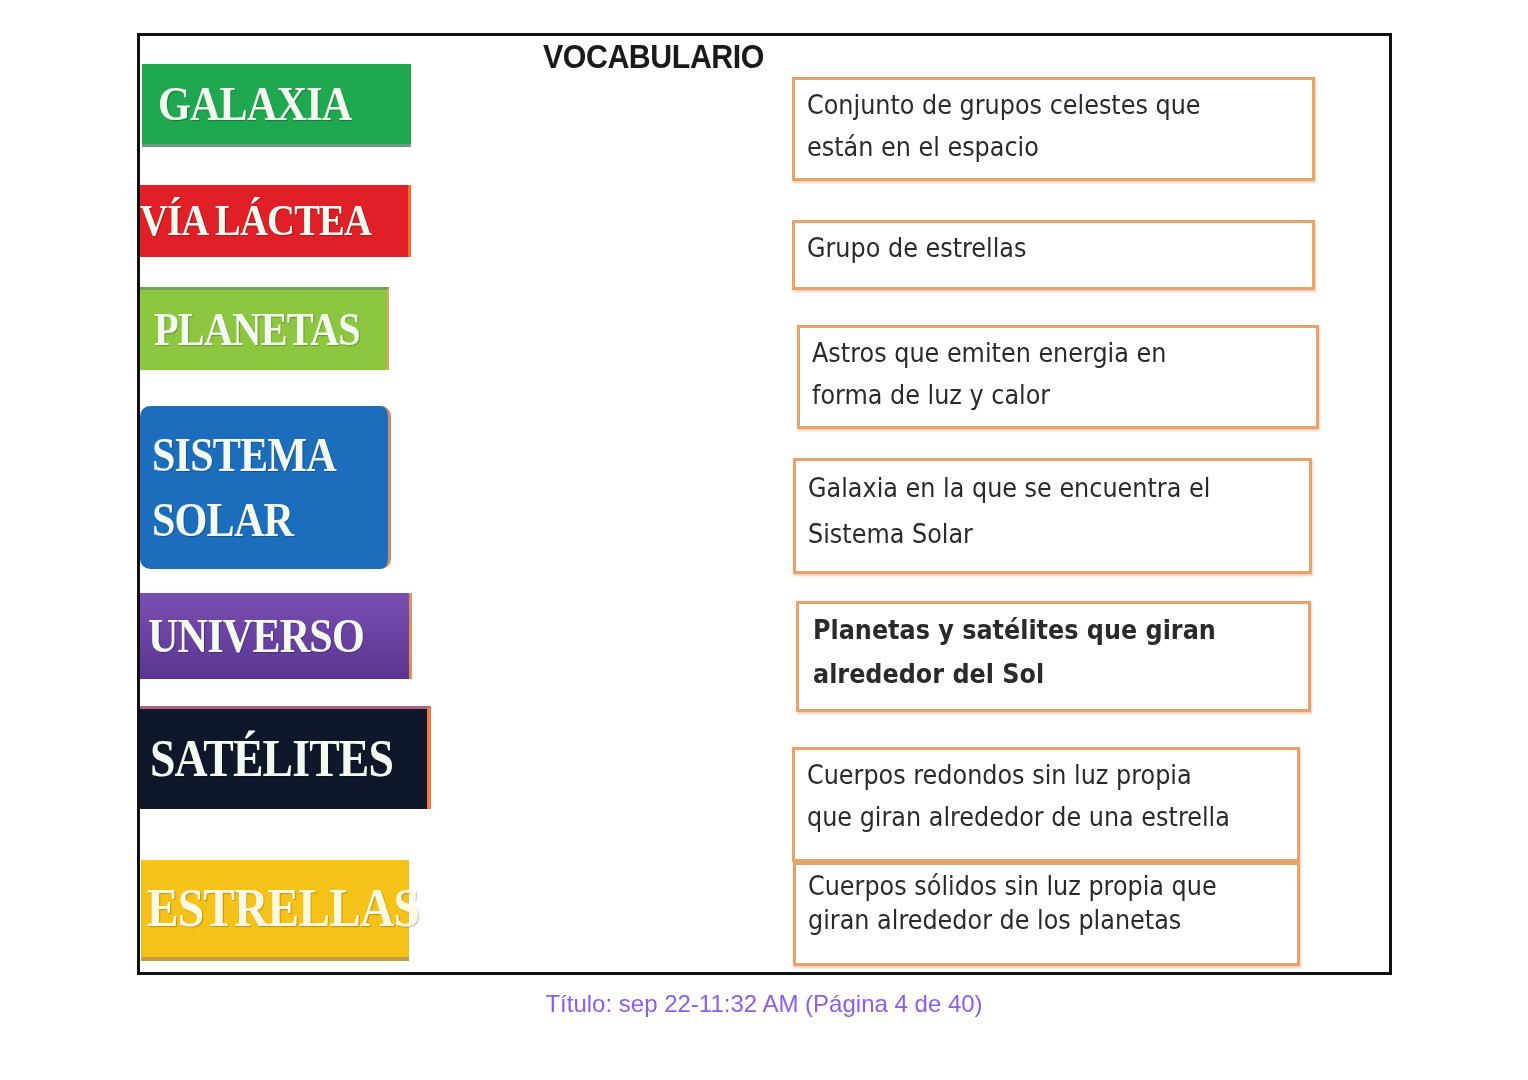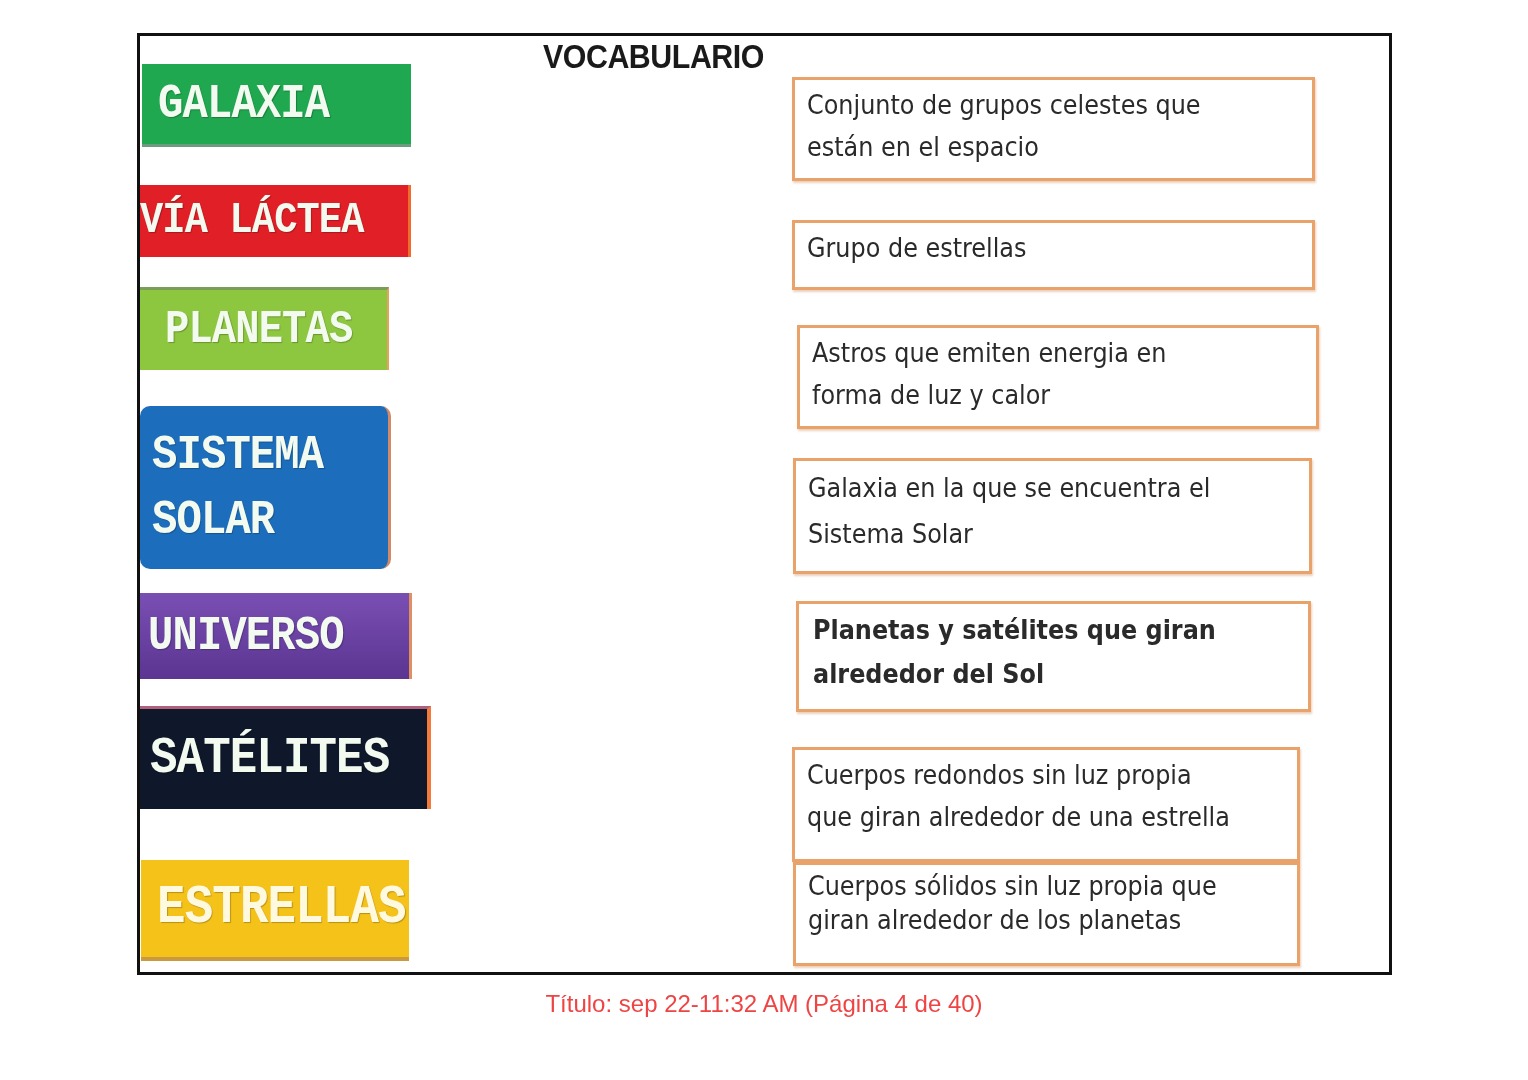--- a/index.html
+++ b/index.html
@@ -6,63 +6,63 @@
     body { width: 1528px; height: 1080px; position: relative; overflow: hidden; font-family: "Liberation Sans", sans-serif; }
     .frame {
       position: absolute; left: 137px; top: 33px; width: 1249px; height: 936px;
       border: 3px solid #111; background: #fff; box-sizing: content-box;
     }
     .title {
       position: absolute; left: 543px; top: 38px; font-family: "Liberation Sans", sans-serif;
       font-weight: bold; font-size: 33px; color: #1a1a1a; letter-spacing: -0.5px; transform: scaleX(0.92); transform-origin: left top;
     }
     .term {
-      position: absolute; color: #f3fbf0; font-family: Liberation Mono, monospace; font-weight: bold;
+      position: absolute; color: #f3fbf0; font-family: Liberation Serif, serif; font-weight: bold;
       letter-spacing: -1px; display: flex; align-items: center; box-sizing: border-box;
       text-shadow: 1px 1px 1px rgba(0,0,0,0.25);
     }
     .term span { display: inline-block; transform: scaleX(0.88); transform-origin: left center; white-space: pre-line; line-height: 1.35; }
     .def {
       position: absolute; border: 3px solid #e9a26a; background: #fff; box-sizing: border-box;
       font-family: "DejaVu Sans", sans-serif; font-size: 26px; color: #2a2a2a; line-height: 42px;
       padding: 4px 12px; box-shadow: 1px 2px 2px rgba(200,120,60,0.35);
     }
     .def span { display: inline-block; transform: scaleX(0.92); transform-origin: left top; white-space: pre-line; }
     .caption {
       position: absolute; left: 0; width: 1528px; top: 990px; text-align: center;
-      font-family: "Liberation Sans", sans-serif; font-size: 24px; color: #ef4444;
+      font-family: "Liberation Sans", sans-serif; font-size: 24px; color: #8b5cf6;
     }
   </style>
 </head>
 <body>
 
 <div class="frame"></div>
 
 <div class="title">VOCABULARIO</div>
 
 <div class="term" style="left:142px; top:64px; width:269px; height:83px; background:#1fa84f; font-size:48px; padding-left:16px; border-bottom:3px solid #6c9b80;">
   <span>GALAXIA</span>
 </div>
 <div class="term" style="left:140px; top:185px; width:271px; height:72px; background:#e01f26; font-size:44px; border-right:3px solid #f26b2b;">
   <span>VÍA LÁCTEA</span>
 </div>
-<div class="term" style="left:140px; top:287px; width:249px; height:83px; background:#8dc63f; font-size:46px; padding-left:25px; border-top:3px solid #7a9e5a; border-right:2px solid #e8a060;">
+<div class="term" style="left:140px; top:287px; width:249px; height:83px; background:#8dc63f; font-size:46px; padding-left:14px; border-top:3px solid #7a9e5a; border-right:2px solid #e8a060;">
   <span>PLANETAS</span>
 </div>
 <div class="term" style="left:140px; top:406px; width:251px; height:163px; background:#1c6ebd; font-size:48px; padding-left:12px; border-right:3px solid #d08a6a;border-radius:10px;">
   <span>SISTEMA
 SOLAR</span>
 </div>
 <div class="term" style="left:140px; top:593px; width:272px; height:86px; background:linear-gradient(#7a4fb4,#5b3591); font-size:48px; padding-left:8px; border-right:3px solid #e09060;">
   <span>UNIVERSO</span>
 </div>
 <div class="term" style="left:140px; top:706px; width:291px; height:103px; background:#0f172a; font-size:52px; padding-left:10px; border-top:3px solid #b0607a; border-right:4px solid #f27b3c;">
   <span>SATÉLITES</span>
 </div>
-<div class="term" style="left:141px; top:860px; width:268px; height:101px; background:#f5c21a; font-size:54px; padding-left:16px; border-bottom:4px solid #c99a40; color:#fff9e0;">
+<div class="term" style="left:141px; top:860px; width:268px; height:101px; background:#f5c21a; font-size:54px; padding-left:6px; border-bottom:4px solid #c99a40; color:#fff9e0;">
   <span>ESTRELLAS</span>
 </div>
 
 <div class="def" style="left:792px; top:77px; width:523px; height:104px;text-decoration:underline;">
   <span>Conjunto de grupos celestes que
 están en el espacio</span>
 </div>
 <div class="def" style="left:792px; top:220px; width:523px; height:70px;">
   <span>Grupo de estrellas</span>
 </div>

